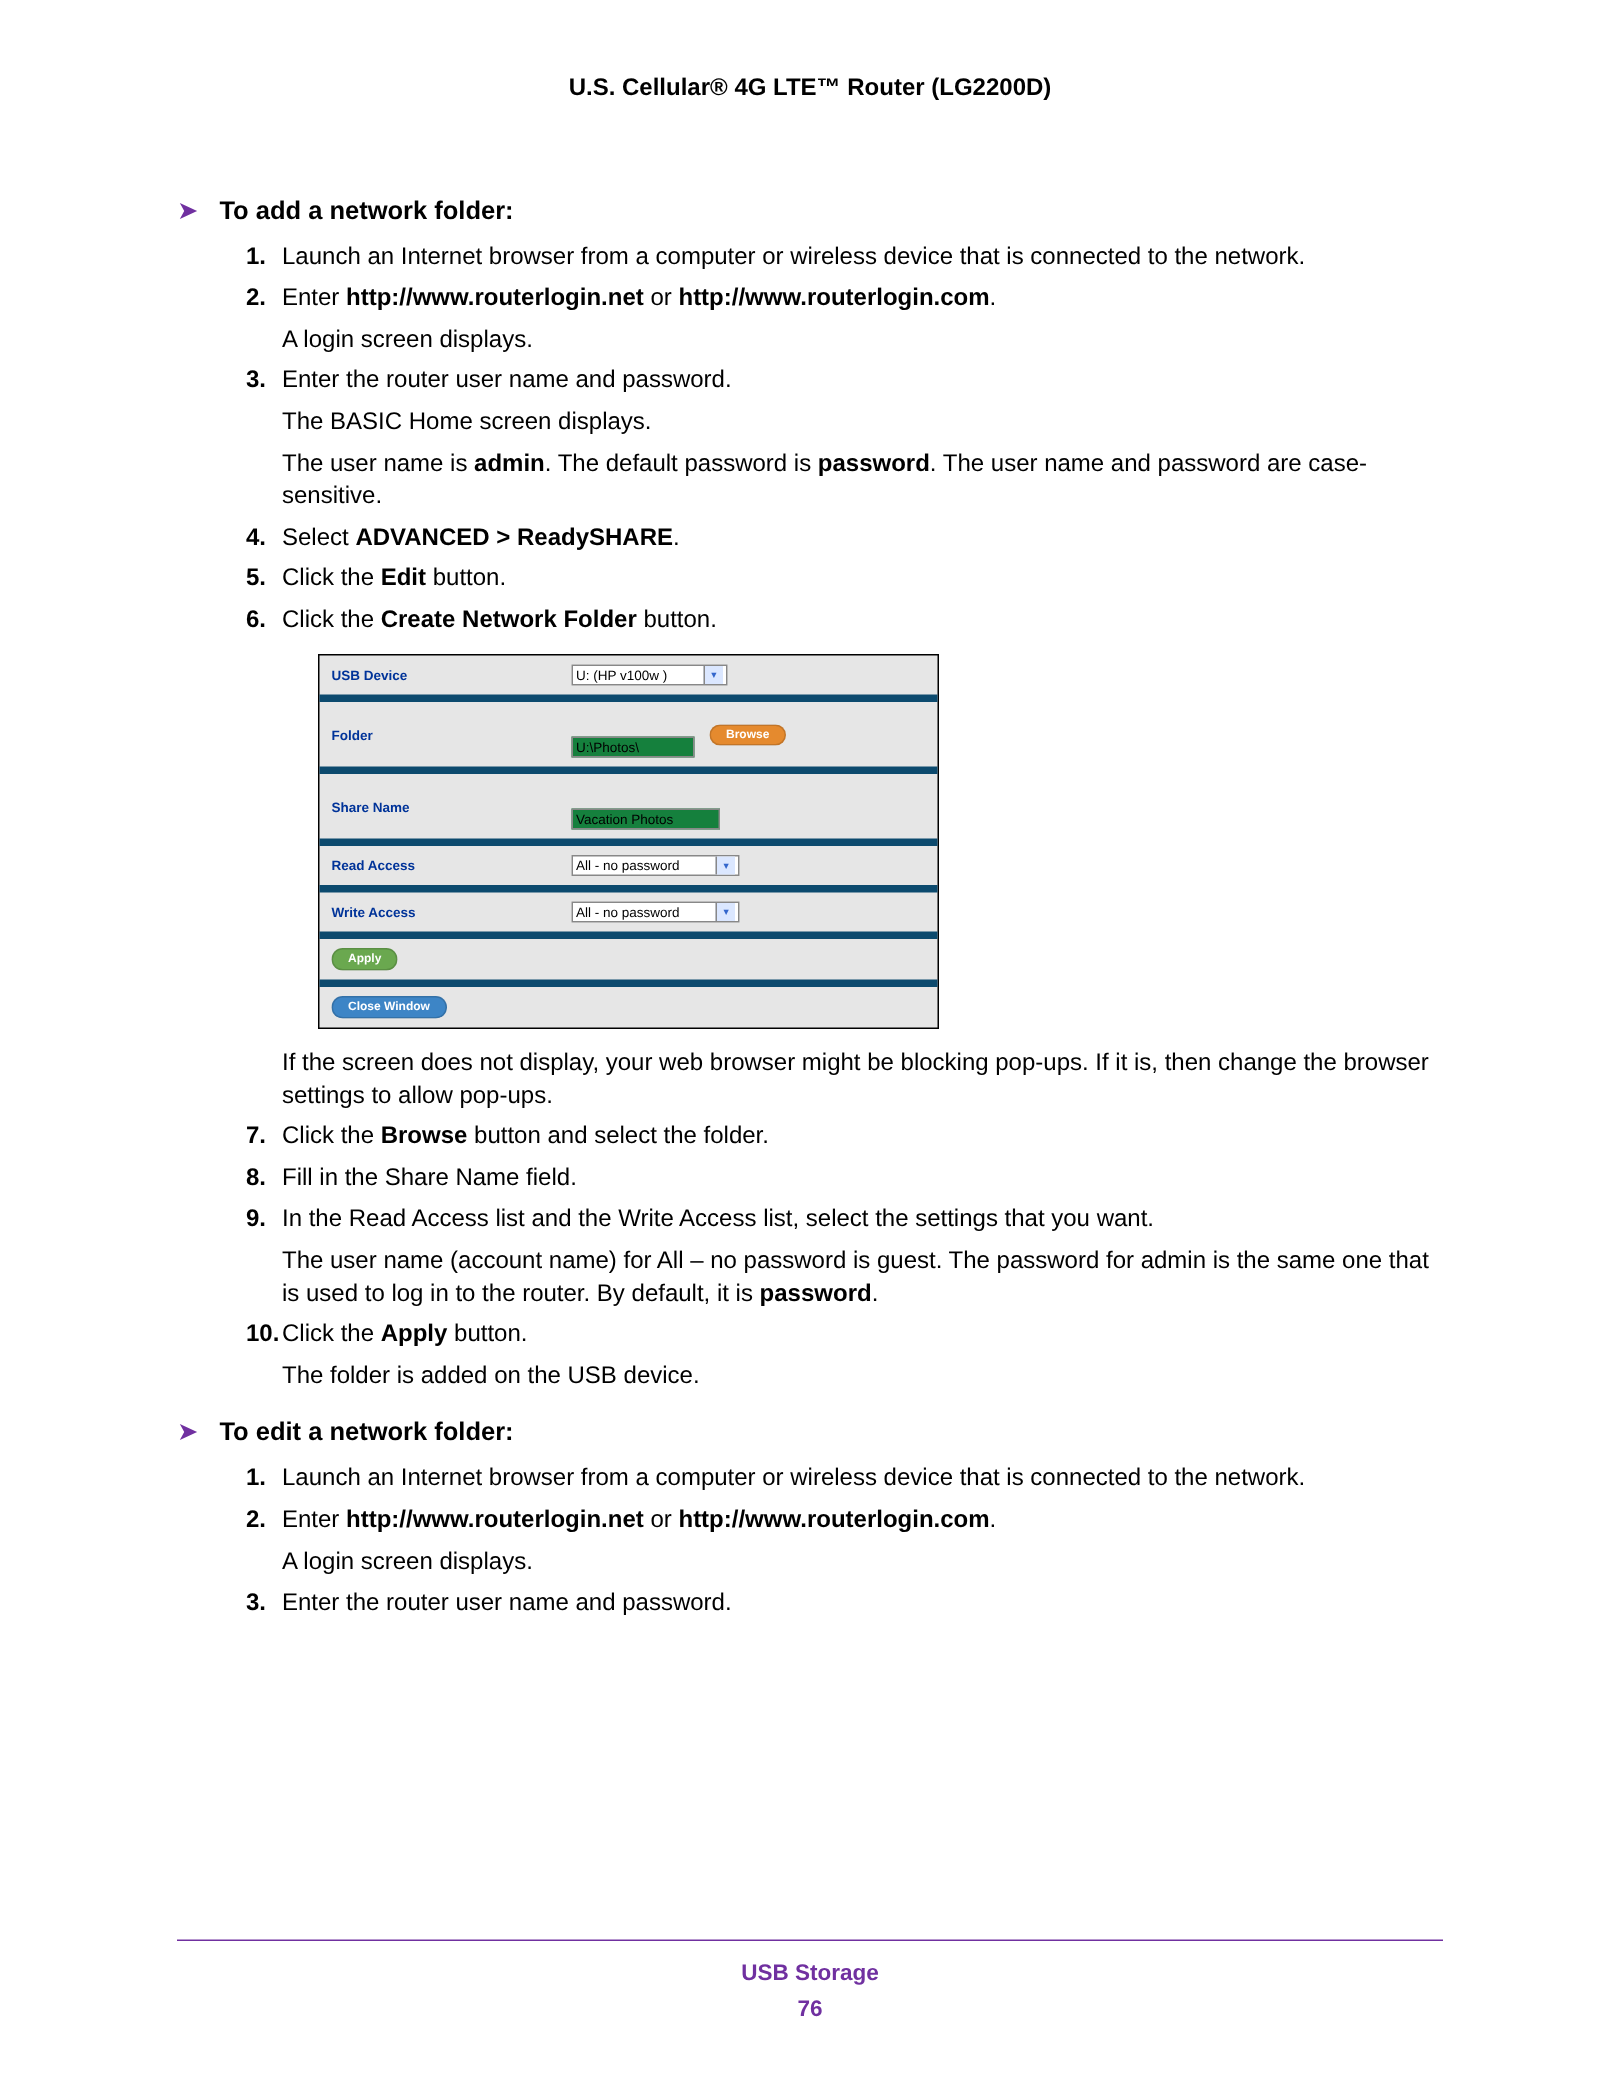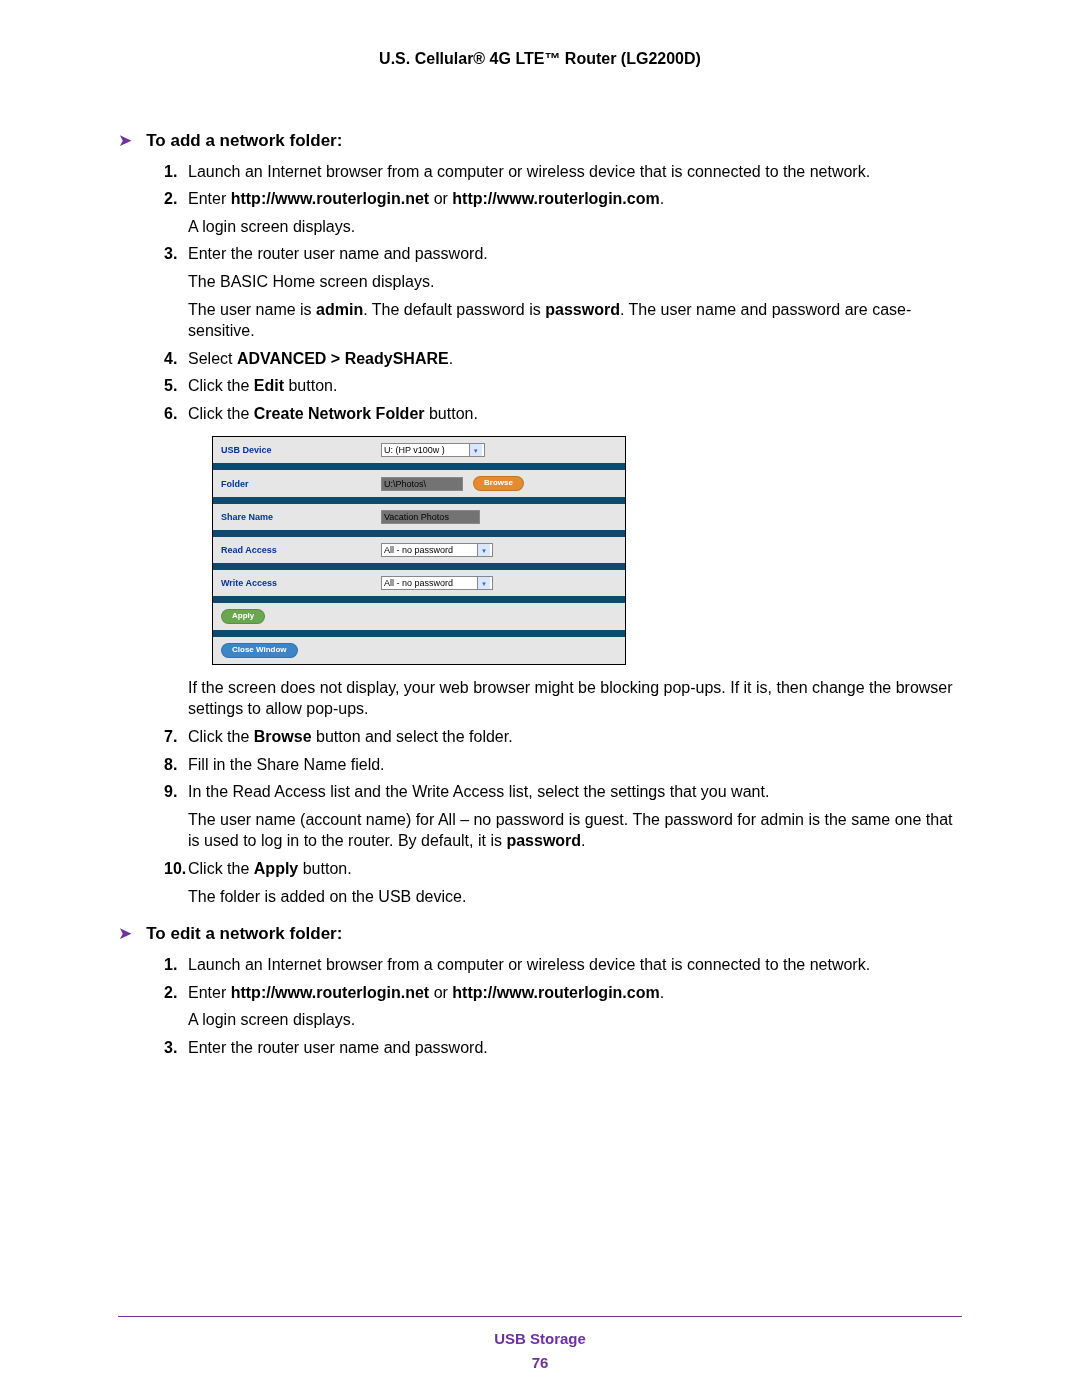--- a/index.html
+++ b/index.html
@@ -67,45 +67,46 @@
     margin: 12px 0 12px 24px;
     border: 1px solid #000;
     width: 412px;
     background: #e6e6e6;
     font-family: Arial, sans-serif;
   }
   .shot-row {
     display: flex;
     align-items: center;
     padding: 6px 8px;
-    border-bottom: 7px solid #0c4a6e;
+    border-bottom: 5px solid #0c4a6e;
     font-size: 9px;
     min-height: 14px;
   }
   .shot-row:last-child { border-bottom: none; }
   .shot-label {
     color: #003399;
     font-weight: bold;
     width: 160px;
     font-size: 9px;
   }
   .shot-ctrl {
     display: flex;
     align-items: center;
     gap: 10px;
   }
   .fld {
-    background: #737373;
+    background: #15803d;
     border: 1px solid #888;
     height: 14px;
     font-size: 9px;
     padding: 0 2px;
     display: inline-flex;
     align-items: center;
     box-sizing: border-box;
+    margin-top: 17px;
   }
   .sel {
     background: #ffffff;
     border: 1px solid #888;
     height: 14px;
     font-size: 9px;
     padding: 0 2px 0 2px;
     display: inline-flex;
     align-items: center;
     box-sizing: border-box;
@@ -136,21 +137,21 @@
   }
   .pill-orange { background: #e58a2e; }
   .pill-green  { background: #6aa84f; }
   .pill-blue   { background: #3d85c6; }
   .btn-row { padding: 6px 8px; }
 
   .footer {
     position: absolute;
     left: 118px;
     right: 118px;
-    bottom: 24px;
+    bottom: 47px;
     text-align: center;
     color: #7030a0;
     font-size: 15px;
   }
   .footer hr {
     border: none;
     border-top: 1px solid #7030a0;
     margin: 0 0 12px 0;
   }
   .footer .ft { font-weight: bold; }

